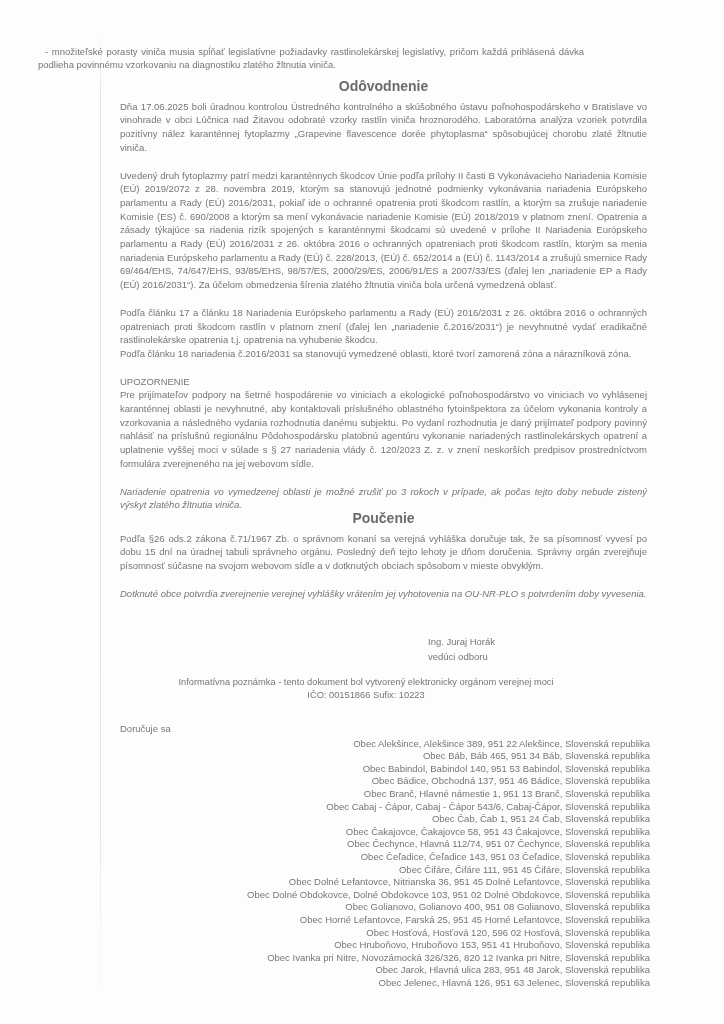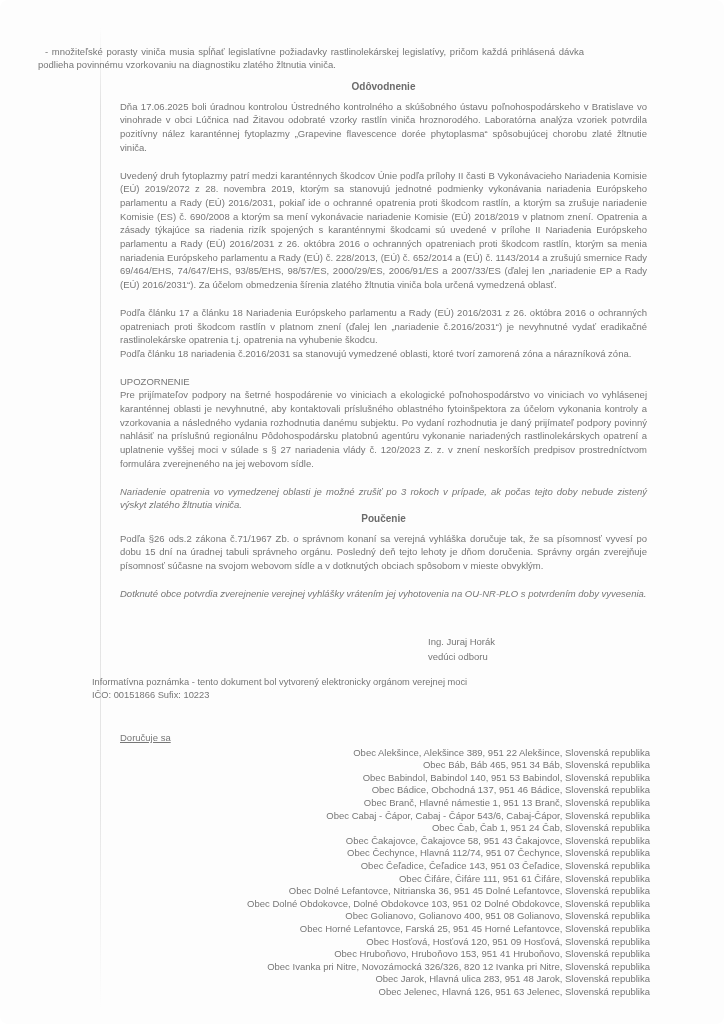--- a/index.html
+++ b/index.html
@@ -35,21 +35,21 @@
   .main {
     position: absolute;
     top: 80px;
     left: 120px;
     width: 527px;
   }
   .heading {
     text-align: center;
     font-weight: bold;
     color: #6b6b6b;
-    font-size: 10px;
+    font-size: 14px;
     margin: 0 0 6px 0;
   }
   .para {
     margin: 0 0 14px 0;
     text-align: justify;
     white-space: pre-line;
   }
   .para:last-child { margin-bottom: 0; font-style: italic; }
   .signature {
     position: absolute;
@@ -57,33 +57,32 @@
     left: 428px;
     width: 150px;
     text-align: left;
     line-height: 14.5px;
   }
   .footer-note {
     position: absolute;
     top: 676px;
     left: 92px;
     width: 548px;
-    text-align: left;
+    text-align: center;
     font-size: 9.3px;
     line-height: 13px;
   }
   .distribution {
     position: absolute;
     top: 714px;
     left: 120px;
     width: 530px;
   }
   .distribution-heading {
-    text-decoration: underline;
-    margin: 17px 0 2px 0;
+    margin: 8px 0 2px 0;
   }
   .recipient {
     line-height: 12.6px;
     text-align: right;
   }
 </style>
 </head>
 <body>
 
 <div class="page">
@@ -133,26 +132,26 @@
         <div class="recipient">Obec Alekšince, Alekšince 389, 951 22 Alekšince, Slovenská republika</div>
         <div class="recipient">Obec Báb, Báb 465, 951 34 Báb, Slovenská republika</div>
         <div class="recipient">Obec Babindol, Babindol 140, 951 53 Babindol, Slovenská republika</div>
         <div class="recipient">Obec Bádice, Obchodná 137, 951 46 Bádice, Slovenská republika</div>
         <div class="recipient">Obec Branč, Hlavné námestie 1, 951 13 Branč, Slovenská republika</div>
         <div class="recipient">Obec Cabaj - Čápor, Cabaj - Čápor 543/6,  Cabaj-Čápor, Slovenská republika</div>
         <div class="recipient">Obec Čab, Čab 1, 951 24 Čab, Slovenská republika</div>
         <div class="recipient">Obec Čakajovce, Čakajovce 58, 951 43 Čakajovce, Slovenská republika</div>
         <div class="recipient">Obec Čechynce, Hlavná 112/74, 951 07 Čechynce, Slovenská republika</div>
         <div class="recipient">Obec Čeľadice, Čeľadice 143, 951 03 Čeľadice, Slovenská republika</div>
-        <div class="recipient">Obec Čifáre, Čifáre 111, 951 61 Čifáre, Slovenská republika</div>
+        <div class="recipient">Obec Čifáre, Čifáre 111, 951 45 Čifáre, Slovenská republika</div>
         <div class="recipient">Obec Dolné Lefantovce, Nitrianska 36, 951 45 Dolné Lefantovce, Slovenská republika</div>
         <div class="recipient">Obec Dolné Obdokovce, Dolné Obdokovce 103, 951 02 Dolné Obdokovce, Slovenská republika</div>
         <div class="recipient">Obec Golianovo, Golianovo 400, 951 08 Golianovo, Slovenská republika</div>
         <div class="recipient">Obec Horné Lefantovce, Farská 25, 951 45 Horné Lefantovce, Slovenská republika</div>
-        <div class="recipient">Obec Hosťová, Hosťová 120, 951 09 Hosťová, Slovenská republika</div>
+        <div class="recipient">Obec Hosťová, Hosťová 120, 596 02 Hosťová, Slovenská republika</div>
         <div class="recipient">Obec Hruboňovo, Hruboňovo 153, 951 41 Hruboňovo, Slovenská republika</div>
         <div class="recipient">Obec Ivanka pri Nitre, Novozámocká 326/326, 820 12 Ivanka pri Nitre, Slovenská republika</div>
         <div class="recipient">Obec Jarok, Hlavná ulica 283, 951 48 Jarok, Slovenská republika</div>
         <div class="recipient">Obec Jelenec, Hlavná 126, 951 63 Jelenec, Slovenská republika</div>
       </div>
   </div>
 
 </div>
 
 </body></html>

